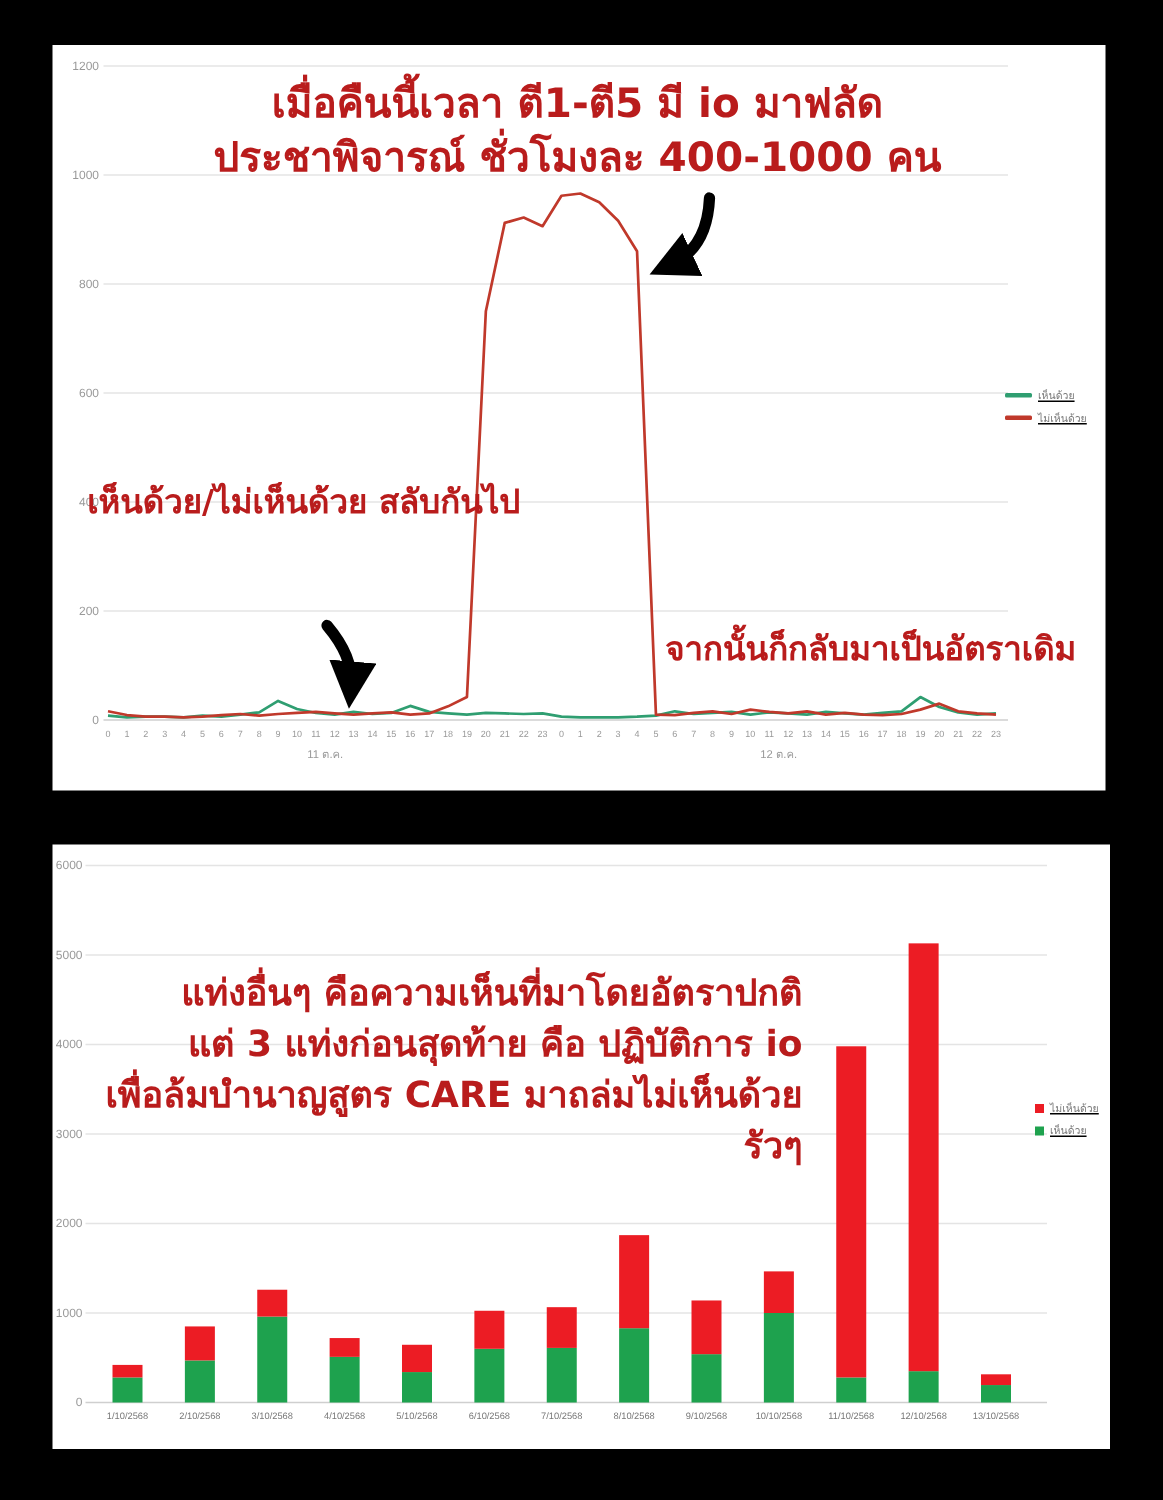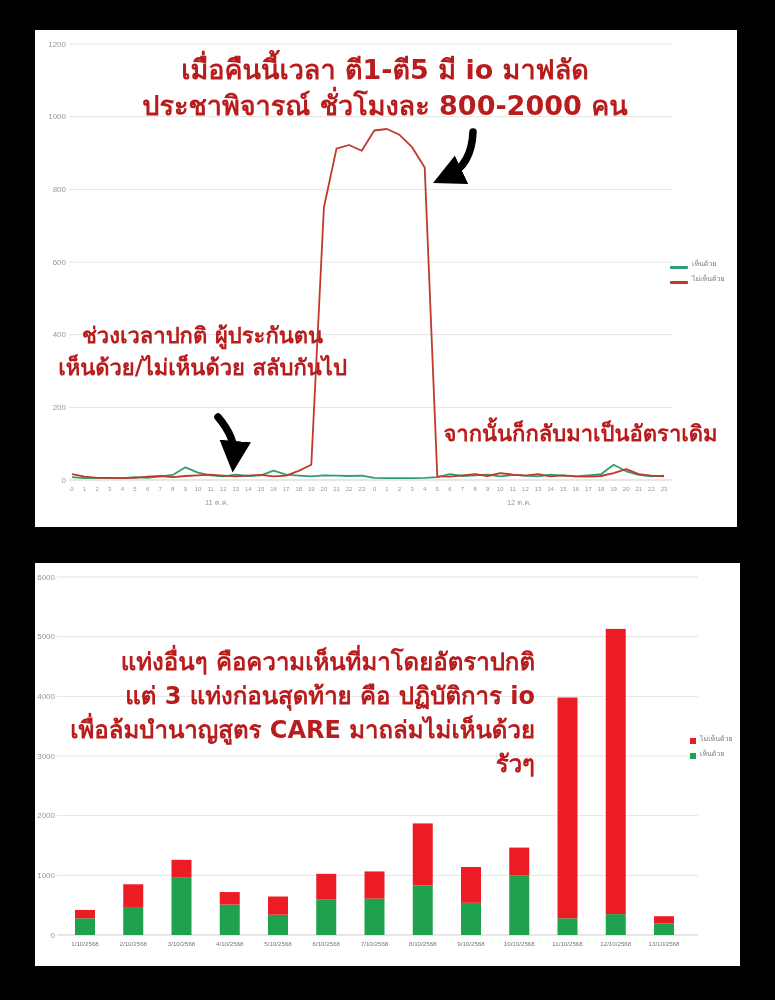--- a/index.html
+++ b/index.html
@@ -8,21 +8,21 @@
   .panel{position:absolute;background:#fff;}
   .panel.top{left:35px;top:30px;width:702px;height:497px;}
   .panel.bottom{left:35px;top:563px;width:705px;height:403px;}
   .panel svg{position:absolute;left:0;top:0;}
   .ann{position:absolute;color:#b91c1c;font-weight:800;text-align:center;letter-spacing:0;}
   .ann.title{left:50px;top:22px;width:600px;font-size:27px;line-height:36px;}
   .ann.left3{left:15px;top:290px;width:305px;font-size:22px;line-height:32px;}
   .ann.right1{left:393px;top:390px;width:305px;font-size:22px;line-height:28px;}
   .ann.bottom4{left:30px;top:82px;width:470px;font-size:24px;line-height:34px;text-align:right;}
   .legend{position:absolute;display:flex;flex-direction:column;gap:4px;}
-  .legend-row{display:flex;align-items:flex-end;gap:4px;}
+  .legend-row{display:flex;align-items:center;gap:4px;text-decoration:underline;}
   .legend-label{font-size:7px;color:#777;white-space:nowrap;}
   .swatch-line{display:inline-block;width:18px;height:3px;border-radius:1px;}
   .swatch-sq{display:inline-block;width:6px;height:6px;}
   .line-legend{left:635px;top:228px;}
   .bar-legend{left:655px;top:170px;}
   .arrows{position:absolute;left:0;top:0;pointer-events:none;}
 </style>
 </head>
 <body>
 
@@ -104,25 +104,24 @@
         <span class="legend-label">เห็นด้วย</span>
       </div>
       <div class="legend-row">
         <span class="swatch-line" style="background: rgb(192, 57, 43);"></span>
         <span class="legend-label">ไม่เห็นด้วย</span>
       </div>
     </div>
 
     <div class="ann title">
       <div>เมื่อคืนนี้เวลา ตี1-ตี5 มี io มาฟลัด</div>
-      <div>ประชาพิจารณ์ ชั่วโมงละ 800-2000 คน</div>
+      <div>ประชาพิจารณ์ ชั่วโมงละ 400-1000 คน</div>
     </div>
 
     <div class="ann left3">
-      <div>ช่วงเวลาปกติ ผู้ประกันตน</div>
       <div>เห็นด้วย/ไม่เห็นด้วย สลับกันไป</div>
     </div>
 
     <div class="ann right1">จากนั้นก็กลับมาเป็นอัตราเดิม</div>
   </section>
 
   <section class="panel bottom">
     <svg id="bar-svg" width="705" height="403" viewBox="0 0 705 403">
         <text x="20" y="374.5" font-size="8" fill="#999999" text-anchor="end" font-family="&quot;Liberation Sans&quot;,sans-serif">0</text>
         <line x1="22" y1="312.3333333333333" x2="663" y2="312.3333333333333" stroke="#e4e4e4" stroke-width="1"></line>

